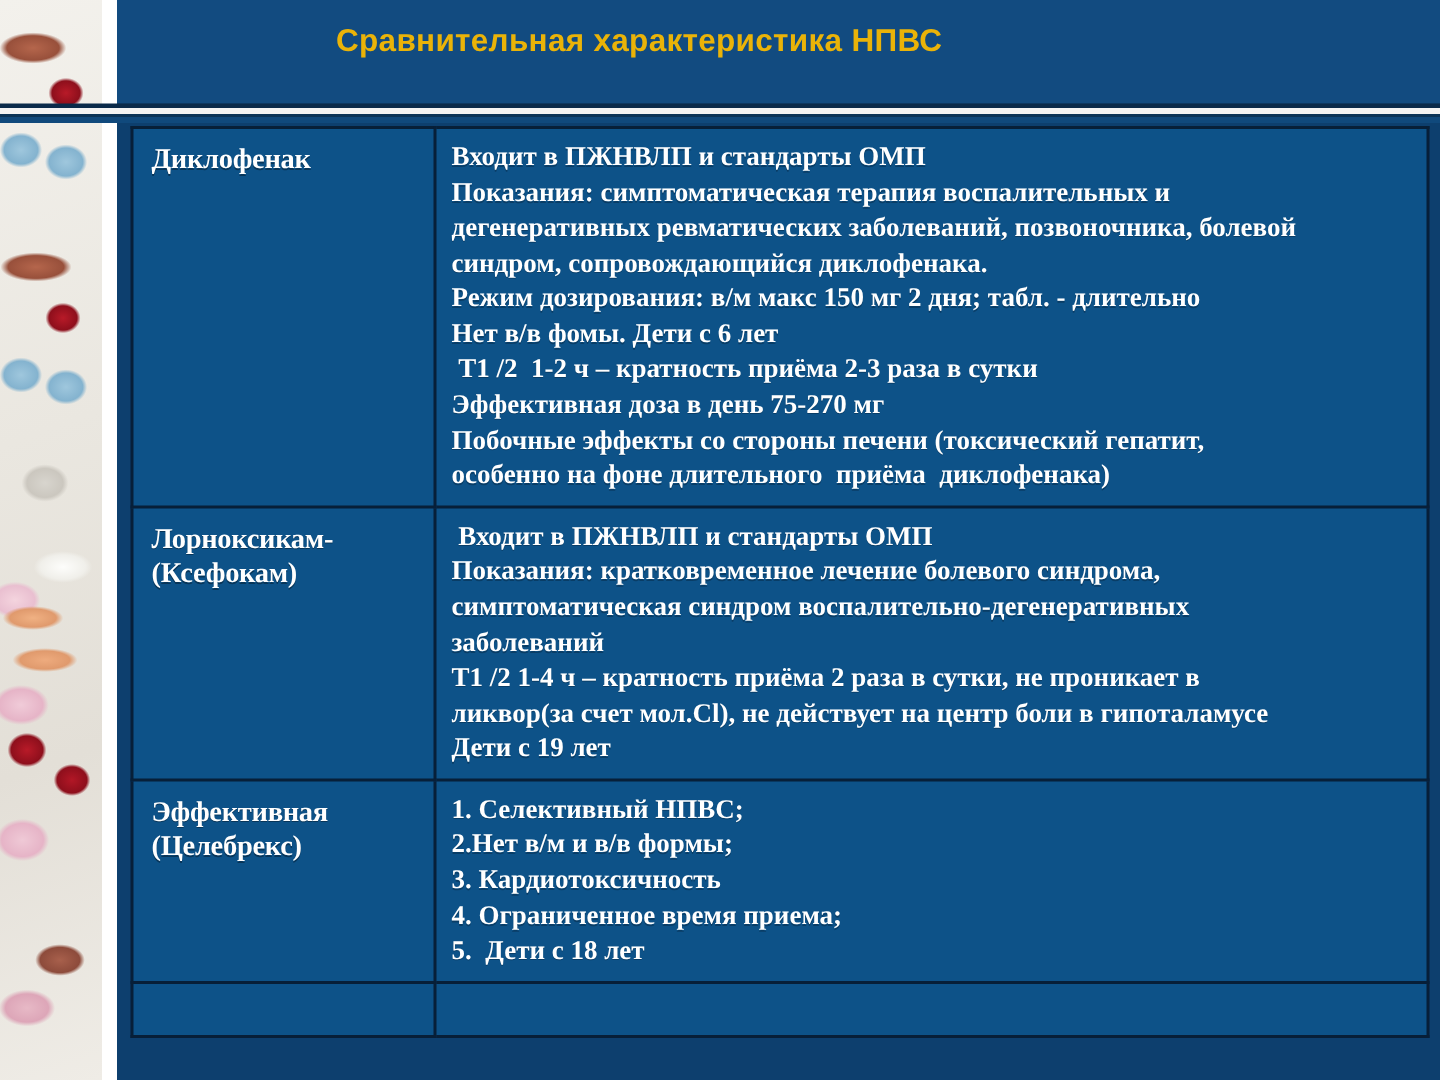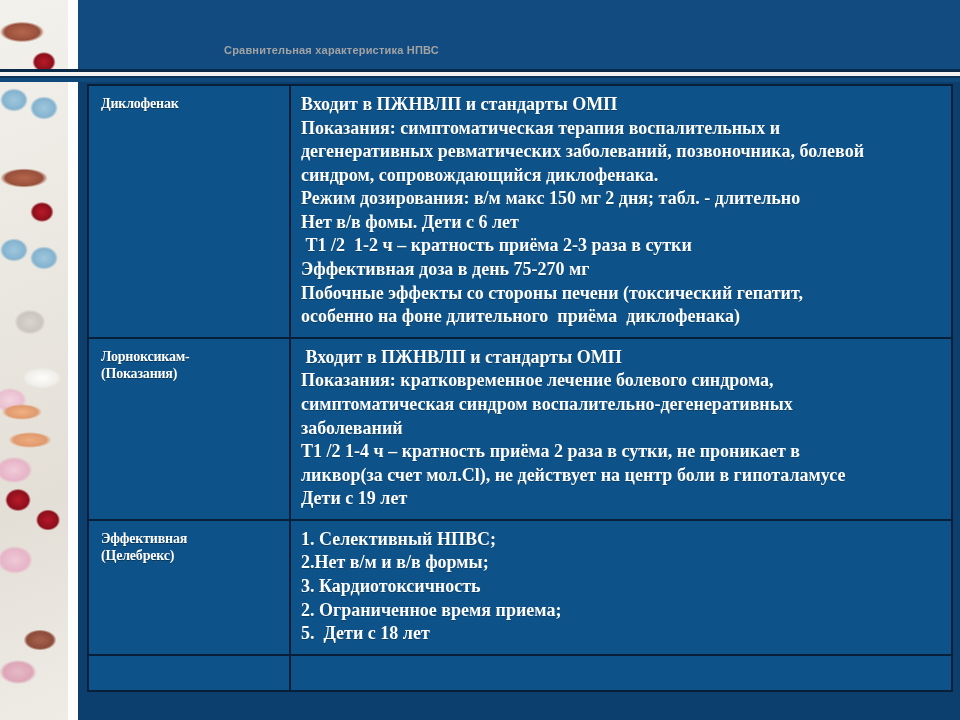--- a/index.html
+++ b/index.html
@@ -54,25 +54,25 @@
 
   
   #header-band {
     position: absolute;
     left: 78px; top: 0;
     width: 882px; height: 69px;
     background: #124b80;
   }
   #slide-title {
     position: absolute;
-    left: 224px; top: 44px;
+    left: 224px; top: 16px;
     font-family: "Liberation Sans", "DejaVu Sans", sans-serif;
-    font-size: 11px;
+    font-size: 21px;
     font-weight: bold;
-    color: #a3a3a3;
+    color: #eab308;
     letter-spacing: 0.2px;
     white-space: nowrap;
   }
 
   
   .rule {
     position: absolute;
     left: 0;
     width: 960px;
   }
@@ -97,21 +97,21 @@
     padding: 6px 8px 8px 10px;
     font-family: "Liberation Serif", "DejaVu Serif", serif;
     font-size: 18px;
     font-weight: bold;
     line-height: 1.31;
   }
   #nsaid-table td.drug-name {
     width: 180px;
     padding-left: 12px;
     padding-top: 10px;
-    font-size: 14px;
+    font-size: 19px;
     line-height: 1.2;
     letter-spacing: -0.2px;
     text-shadow: 0 1px 0 rgba(0,0,0,0.35);
   }
   #nsaid-table td.drug-detail {
     padding-top: 7px;
     text-shadow: 0 1px 0 rgba(0,0,0,0.25);
   }
   #nsaid-table td.drug-detail .line {
     white-space: pre;
@@ -154,42 +154,42 @@
             <div class="line">Нет в/в фомы. Дети с 6 лет</div>
             <div class="line"> Т1 /2  1-2 ч – кратность приёма 2-3 раза в сутки</div>
             <div class="line">Эффективная доза в день 75-270 мг</div>
             <div class="line">Побочные эффекты со стороны печени (токсический гепатит,</div>
             <div class="line">особенно на фоне длительного  приёма  диклофенака)</div>
           </td>
         </tr>
         <tr>
           <td class="drug-name">
             <span class="name-line">Лорноксикам-</span>
-            <span class="name-line">(Показания)</span>
+            <span class="name-line">(Ксефокам)</span>
           </td>
           <td class="drug-detail">
             <div class="line"> Входит в ПЖНВЛП и стандарты ОМП</div>
             <div class="line">Показания: кратковременное лечение болевого синдрома,</div>
             <div class="line">симптоматическая синдром воспалительно-дегенеративных</div>
             <div class="line">заболеваний</div>
             <div class="line">Т1 /2 1-4 ч – кратность приёма 2 раза в сутки, не проникает в</div>
             <div class="line">ликвор(за счет мол.Cl), не действует на центр боли в гипоталамусе</div>
             <div class="line">Дети с 19 лет</div>
           </td>
         </tr>
         <tr>
           <td class="drug-name">
             <span class="name-line">Эффективная</span>
             <span class="name-line">(Целебрекс)</span>
           </td>
           <td class="drug-detail">
             <div class="line">1. Селективный НПВС;</div>
             <div class="line">2.Нет в/м и в/в формы;</div>
             <div class="line">3. Кардиотоксичность</div>
-            <div class="line">2. Ограниченное время приема;</div>
+            <div class="line">4. Ограниченное время приема;</div>
             <div class="line">5.  Дети с 18 лет</div>
           </td>
         </tr>
         <tr class="filler-row">
           <td class="drug-name"></td>
           <td></td>
         </tr>
       </tbody>
   </table>
 

